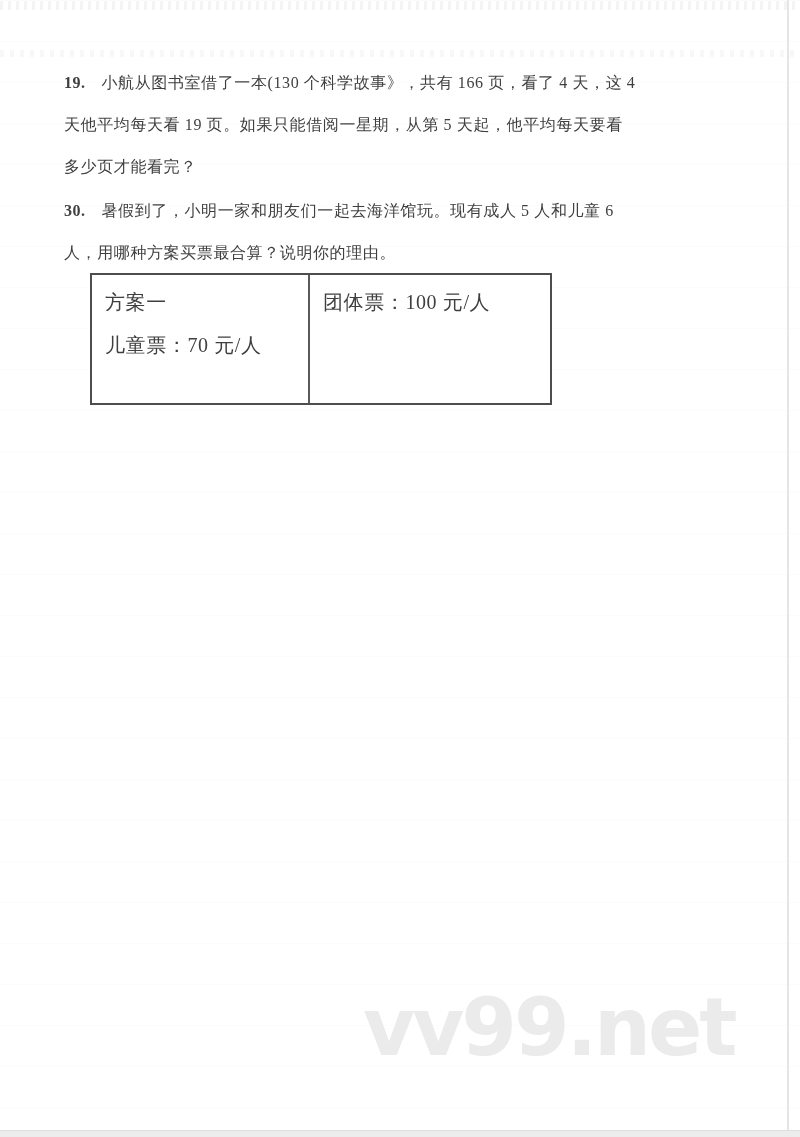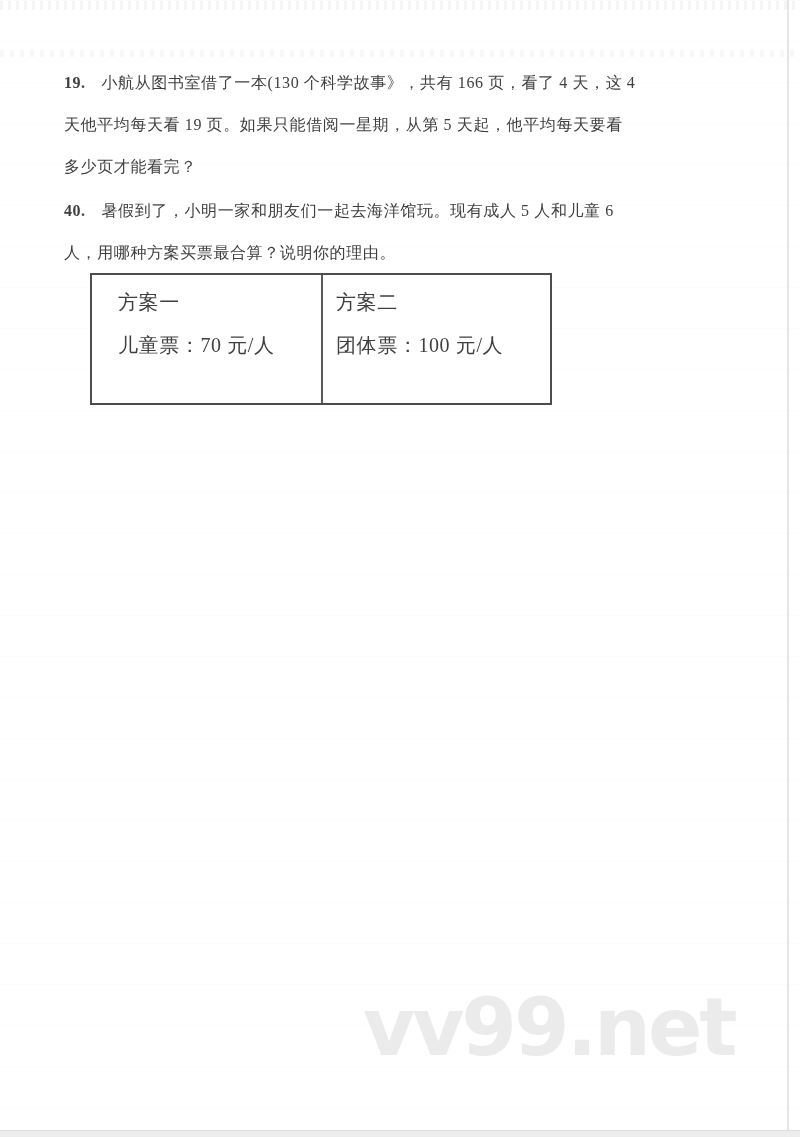--- a/index.html
+++ b/index.html
@@ -85,21 +85,20 @@
   .plans-table {
     position: absolute;
     left: 90px;
     top: 273px;
     width: 462px;
     height: 132px;
     border: 2px solid #4d4d4d;
     box-sizing: border-box;
     display: flex;
     background: #ffffff;
-    padding-left: 13px;
   }
   .plan-cell {
     box-sizing: border-box;
     padding: 6px 0 0 13px;
     font-size: 20px;
     letter-spacing: 0.6px;
     line-height: 43px;
     white-space: nowrap;
   }
   .plan-cell.first { width: 216px; }
@@ -128,31 +127,30 @@
   <div class="perforation-top"></div>
   <div class="perforation-mid"></div>
 
   <div class="text-block" id="p19">
     <div class="line"><span class="num">19.</span><span>小航从图书室借了一本(130 个科学故事》，共有 166 页，看了 4 天，这 4</span></div>
     <div class="line"><span>天他平均每天看 19 页。如果只能借阅一星期，从第 5 天起，他平均每天要看</span></div>
     <div class="line"><span>多少页才能看完？</span></div>
   </div>
 
   <div class="text-block" id="p20">
-    <div class="line"><span class="num">40.</span><span>暑假到了，小明一家和朋友们一起去海洋馆玩。现有成人 5 人和儿童 6</span></div>
+    <div class="line"><span class="num">30.</span><span>暑假到了，小明一家和朋友们一起去海洋馆玩。现有成人 5 人和儿童 6</span></div>
     <div class="line"><span>人，用哪种方案买票最合算？说明你的理由。</span></div>
   </div>
 
   <div class="plans-table">
     <div class="plan-cell first">
       <div>方案一</div>
       <div>儿童票：70 元/人</div>
     </div>
     <div class="plan-cell second">
-      <div>方案二</div>
       <div>团体票：100 元/人</div>
     </div>
   </div>
 
   <div class="watermark">vv99.net</div>
 
   <div class="edge-right"></div>
   <div class="edge-bottom"></div>
 
 </div>

